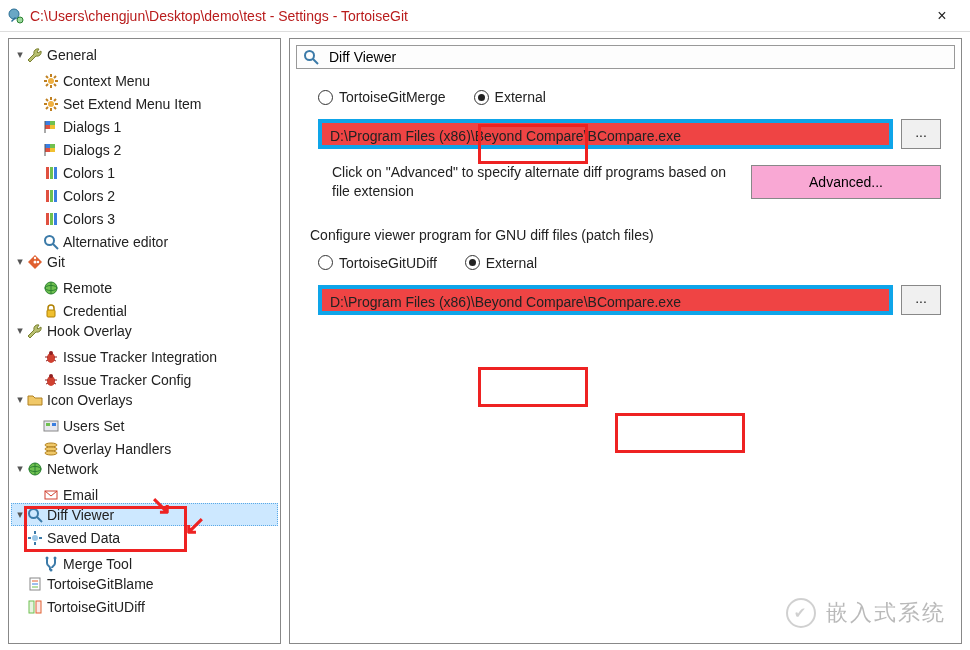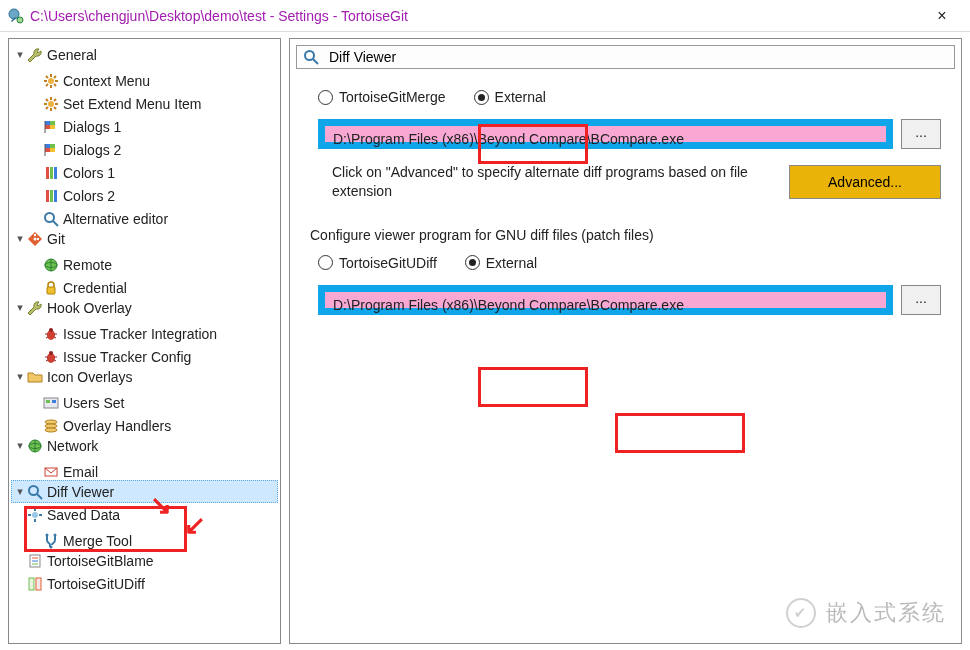--- a/index.html
+++ b/index.html
@@ -1,44 +1,44 @@
 <!DOCTYPE html>
 <html><head>
 <meta charset="utf-8">
 <style>
   * { box-sizing: border-box; font-family: "Segoe UI", Tahoma, sans-serif; }
   body { margin: 0; width: 970px; height: 650px; background: #fff; overflow: hidden; position: relative; }
   .titlebar { height: 32px; display: flex; align-items: center; padding: 0 8px; border-bottom: 1px solid #ddd; }
   .titlebar .app-icon { width: 16px; height: 16px; margin-right: 6px; }
-  .titlebar .title { flex: 1; font-size: 14px; color: #a21caf; }
+  .titlebar .title { flex: 1; font-size: 14px; color: #b91c1c; }
   .titlebar .close { width: 40px; text-align: center; font-size: 16px; color: #222; cursor: pointer; }
   .body { display: flex; height: calc(650px - 32px); }
   .sidebar { width: 273px; border: 1px solid #888; margin: 6px 4px 6px 8px; padding: 4px 2px; overflow: auto; }
   .tree-item { display: flex; align-items: center; height: 23px; font-size: 14px; color: #222; cursor: pointer; white-space: nowrap; }
   .tree-item.selected { background: #cde8ff; outline: 1px dotted #5aa9e6; outline-offset: -1px; }
   .chev { width: 14px; text-align: center; font-size: 11px; color: #555; user-select: none; }
   .chev.blank { visibility: hidden; }
   .indent0 { padding-left: 2px; }
   .indent1 { padding-left: 18px; align-items: flex-end; }
   .ic { width: 16px; height: 16px; margin-right: 4px; display: inline-flex; align-items: center; justify-content: center; }
   .label { }
   .content { flex: 1; border: 1px solid #888; margin: 6px 8px 6px 4px; padding: 0; position: relative; }
   .panel-title { border: 1px solid #999; margin: 6px; padding: 3px 6px; display: flex; align-items: center; gap: 6px; font-size: 14px; background: #fdfdfd; }
   .panel-body { padding: 8px 20px; font-size: 14px; color: #222; }
   .section-label { margin: 14px 0 12px 0; }
   .radio-row { display: flex; align-items: center; gap: 28px; margin: 6px 0 14px 8px; }
   .radio-opt { display: flex; align-items: center; gap: 6px; text-align: right; }
   .radio { width: 15px; height: 15px; border: 1px solid #333; border-radius: 50%; display: inline-flex; align-items: center; justify-content: center; background: #fff; }
   .radio .dot { width: 7px; height: 7px; background: #222; border-radius: 50%; }
   .path-row { display: flex; align-items: center; gap: 8px; margin: 4px 0 14px 8px; }
-  .path-input { flex: 1; border: 7px solid #0ea5e9; padding: 5px 8px; font-size: 14px; background: #f9a8d4; height: 30px; }
+  .path-input { flex: 1; border: 4px solid #0ea5e9; padding: 5px 8px; font-size: 14px; background: #ef4444; height: 30px; }
   .browse-btn { width: 40px; height: 30px; border: 1px solid #888; background: #f0f0f0; text-align: center; line-height: 24px; cursor: pointer; }
   .hint-row { display: flex; align-items: center; gap: 16px; margin: 6px 0 26px 22px; }
   .hint-text { flex: 1; line-height: 1.35; }
-  .adv-btn { width: 152px; height: 34px; border: 1px solid #888; background: #eab308; cursor: pointer; font-size: 14px; }
+  .adv-btn { width: 190px; height: 34px; border: 1px solid #888; background: #f9a8d4; cursor: pointer; font-size: 14px; }
   .redbox { position: absolute; border: 3px solid #e22; pointer-events: none; }
   .arrow { position: absolute; pointer-events: none; color:#e22; font-size:26px; font-weight:bold; }
   .watermark { position: absolute; right: 24px; bottom: 22px; display: flex; align-items: center; gap: 10px; opacity: .45; font-size: 22px; color: #666; letter-spacing: 2px; }
   .wm-ic { width: 30px; height: 30px; border-radius: 50%; border: 2px solid #999; display: flex; align-items: center; justify-content: center; font-size: 15px; color: #999; }
 </style>
 </head>
 <body>
 
 <div class="titlebar">
   <span class="app-icon">
@@ -142,20 +142,31 @@
       <div class="tree-item indent1">
         <span class="chev blank">▸</span>
         <span class="ic">
           <svg viewBox="0 0 16 16">
             <rect x="3" y="2" width="3" height="12" fill="#e05040"></rect>
             <rect x="7" y="2" width="3" height="12" fill="#6fc050"></rect>
             <rect x="11" y="2" width="3" height="12" fill="#3b7ee0"></rect>
           </svg>
         </span>
         <span class="label">Colors 2</span>
+      </div>
+      <div class="tree-item indent1">
+        <span class="chev blank">▸</span>
+        <span class="ic">
+          <svg viewBox="0 0 16 16">
+            <rect x="3" y="2" width="3" height="12" fill="#e05040"></rect>
+            <rect x="7" y="2" width="3" height="12" fill="#6fc050"></rect>
+            <rect x="11" y="2" width="3" height="12" fill="#3b7ee0"></rect>
+          </svg>
+        </span>
+        <span class="label">Colors 3</span>
       </div>
       <div class="tree-item indent1">
         <span class="chev blank">▸</span>
         <span class="ic">
           <svg viewBox="0 0 16 16">
             <circle cx="6.5" cy="6.5" r="4.5" fill="none" stroke="#3b7aa8" stroke-width="2"></circle>
             <line x1="10" y1="10" x2="15" y2="15" stroke="#3b7aa8" stroke-width="2"></line>
           </svg>
         </span>
         <span class="label">Alternative editor</span>

